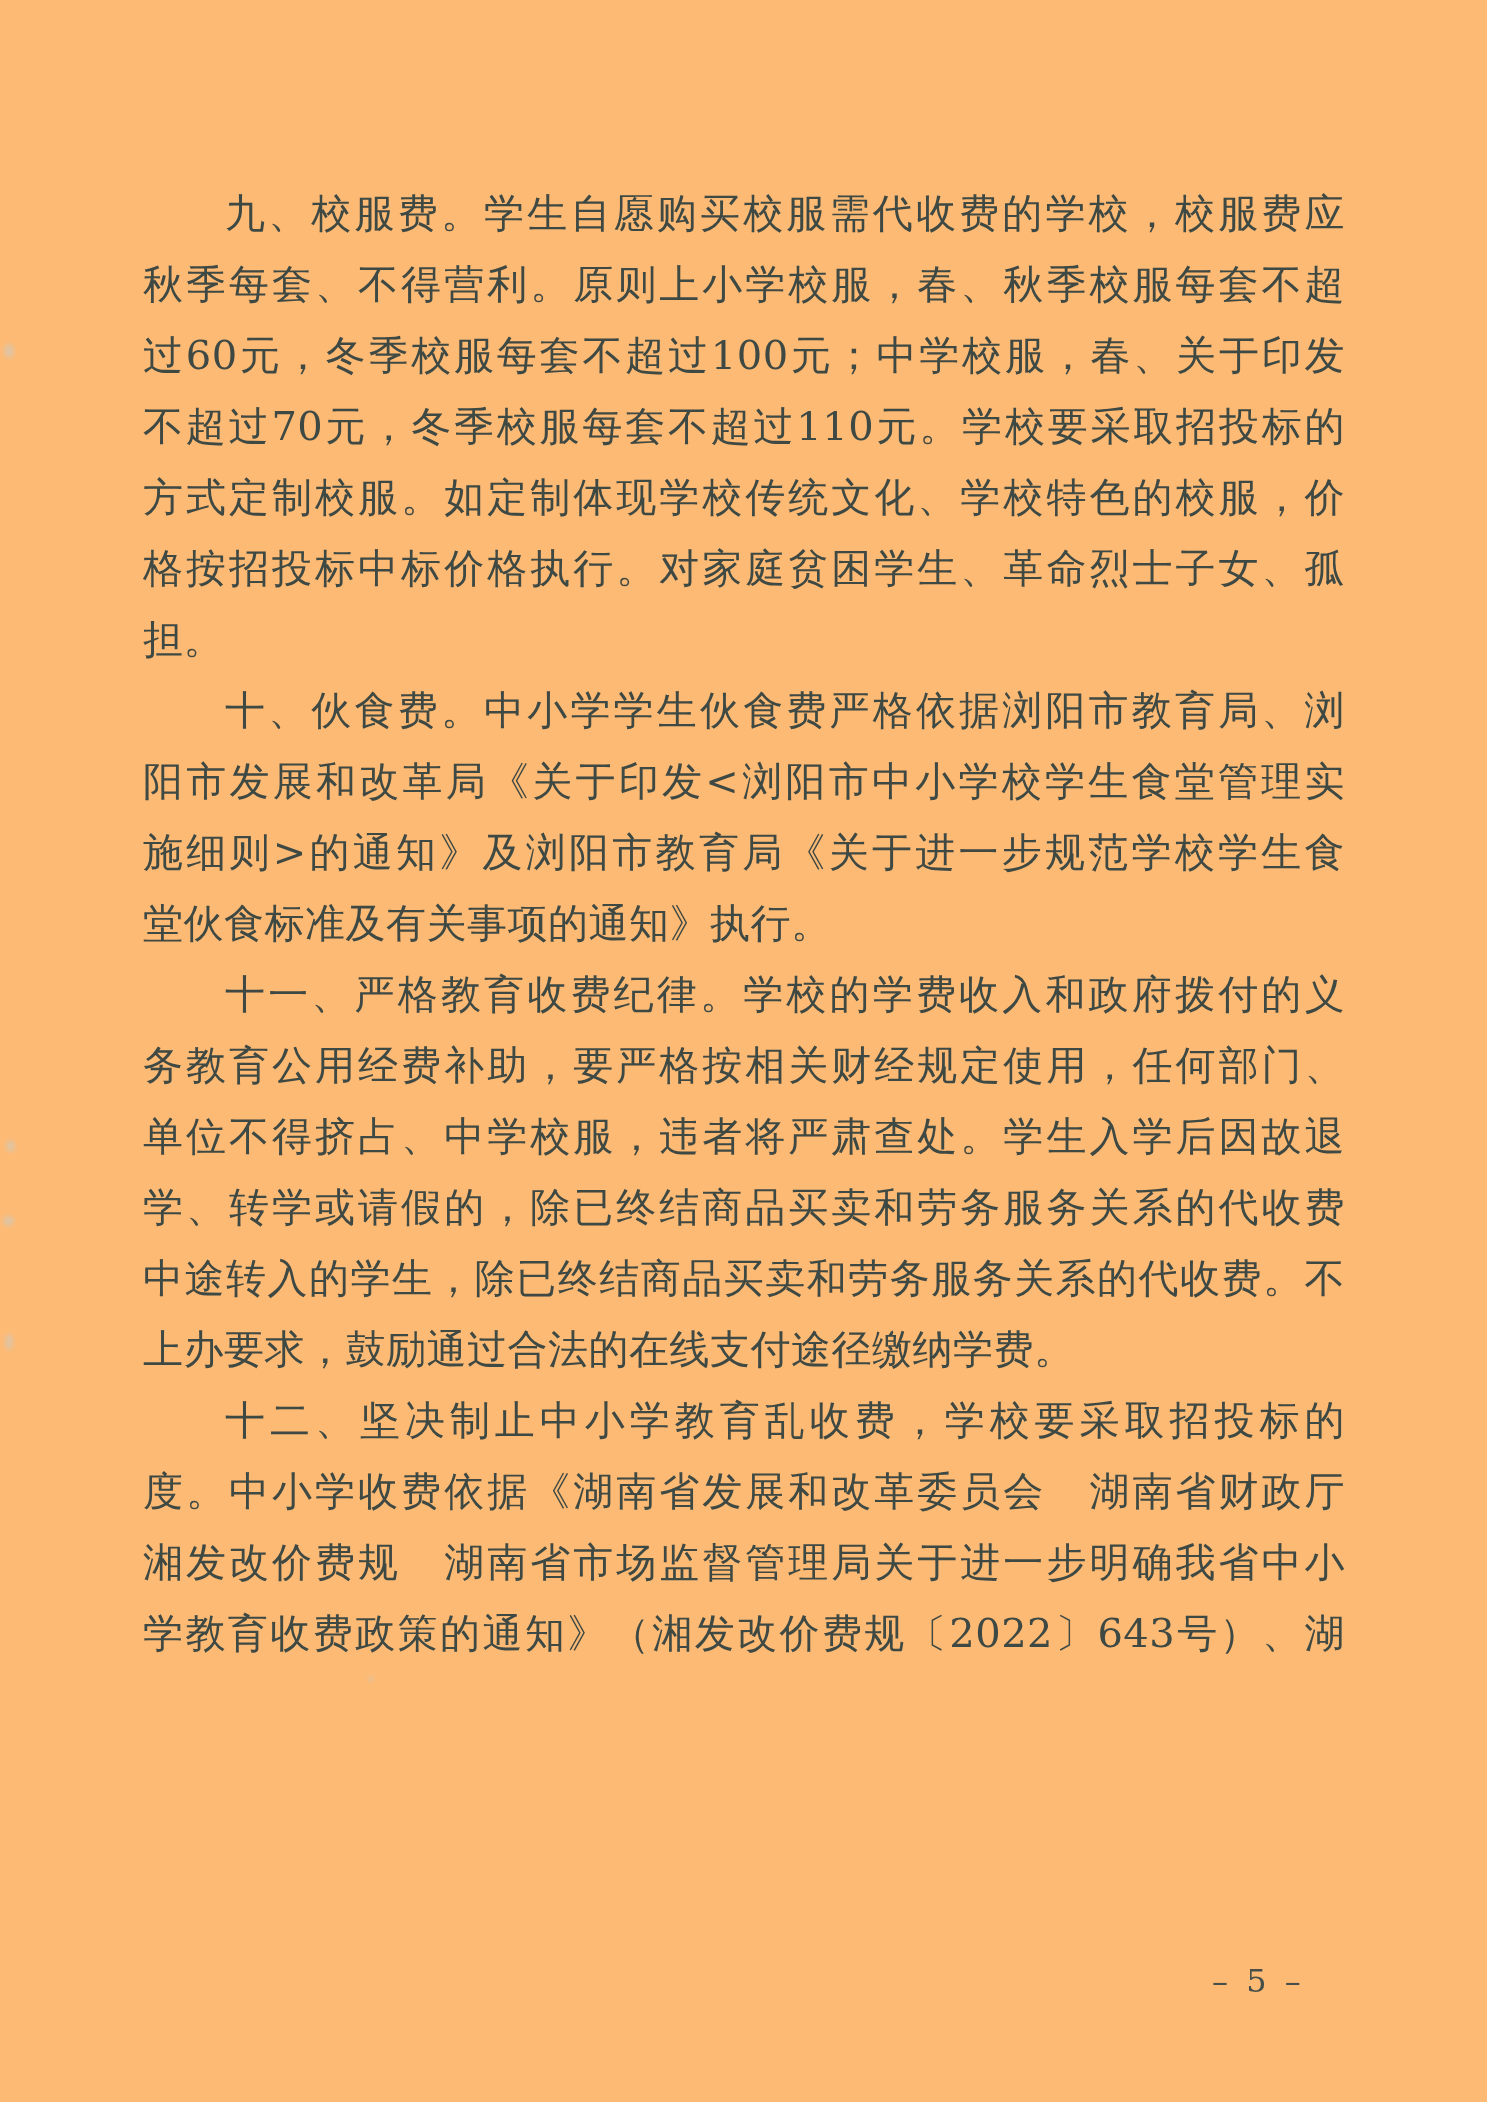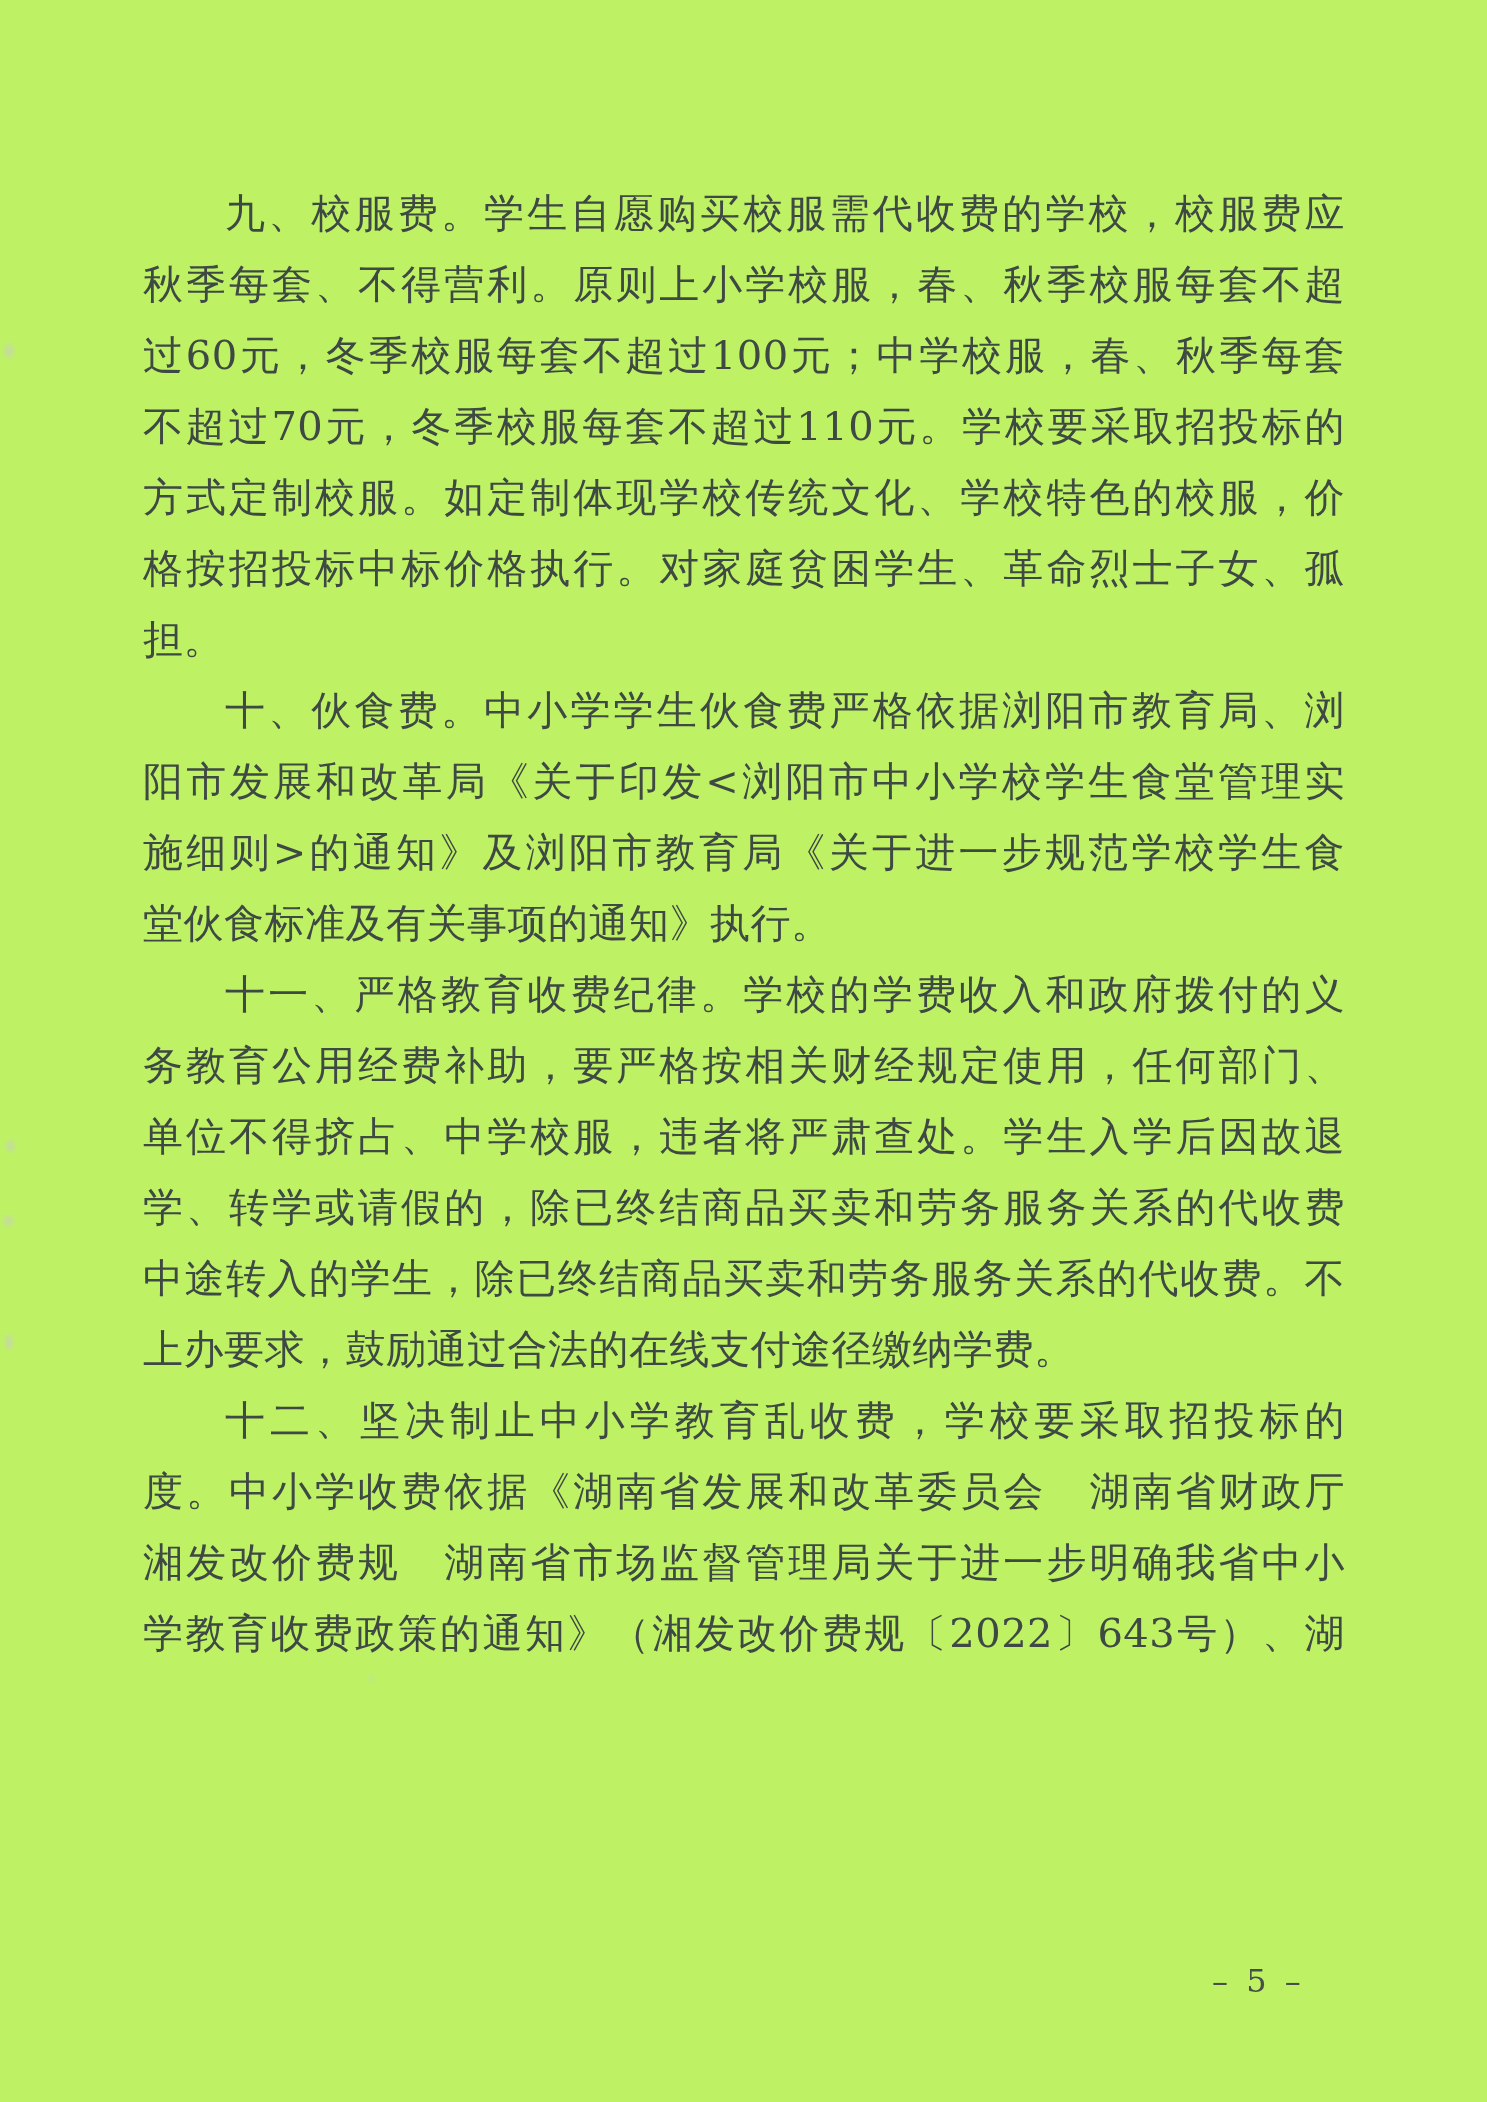--- a/index.html
+++ b/index.html
@@ -56,31 +56,31 @@
   }
   .a1 { left: 4px;  top: 344px;  width: 10px; height: 14px; }
   .a2 { left: 6px;  top: 1140px; width: 9px;  height: 12px; }
   .a3 { left: 3px;  top: 1216px; width: 11px; height: 10px; }
   .a4 { left: 5px;  top: 1334px; width: 8px;  height: 16px; }
   .a5 { left: 368px; top: 1676px; width: 6px; height: 6px; opacity: 0.4; }
 </style>
 </head>
 <body>
 
-<div class="page" style="color: rgb(63, 73, 68); background: #bef264;">
+<div class="page" style="color: rgb(63, 73, 68); background: #fdba74;">
   <div class="artifact a1"></div>
   <div class="artifact a2"></div>
   <div class="artifact a3"></div>
   <div class="artifact a4"></div>
   <div class="artifact a5"></div>
 
   <div class="content">
       <div class="line indent justify">九、校服费。学生自愿购买校服需代收费的学校，校服费应</div>
       <div class="line justify">秋季每套、不得营利。原则上小学校服，春、秋季校服每套不超</div>
-      <div class="line justify">过60元，冬季校服每套不超过100元；中学校服，春、秋季每套</div>
+      <div class="line justify">过60元，冬季校服每套不超过100元；中学校服，春、关于印发</div>
       <div class="line justify">不超过70元，冬季校服每套不超过110元。学校要采取招投标的</div>
       <div class="line justify">方式定制校服。如定制体现学校传统文化、学校特色的校服，价</div>
       <div class="line justify">格按招投标中标价格执行。对家庭贫困学生、革命烈士子女、孤</div>
       <div class="line">担。</div>
       <div class="line indent justify">十、伙食费。中小学学生伙食费严格依据浏阳市教育局、浏</div>
       <div class="line justify">阳市发展和改革局《关于印发&lt;浏阳市中小学校学生食堂管理实</div>
       <div class="line justify">施细则&gt;的通知》及浏阳市教育局《关于进一步规范学校学生食</div>
       <div class="line">堂伙食标准及有关事项的通知》执行。</div>
       <div class="line indent justify">十一、严格教育收费纪律。学校的学费收入和政府拨付的义</div>
       <div class="line justify">务教育公用经费补助，要严格按相关财经规定使用，任何部门、</div>

